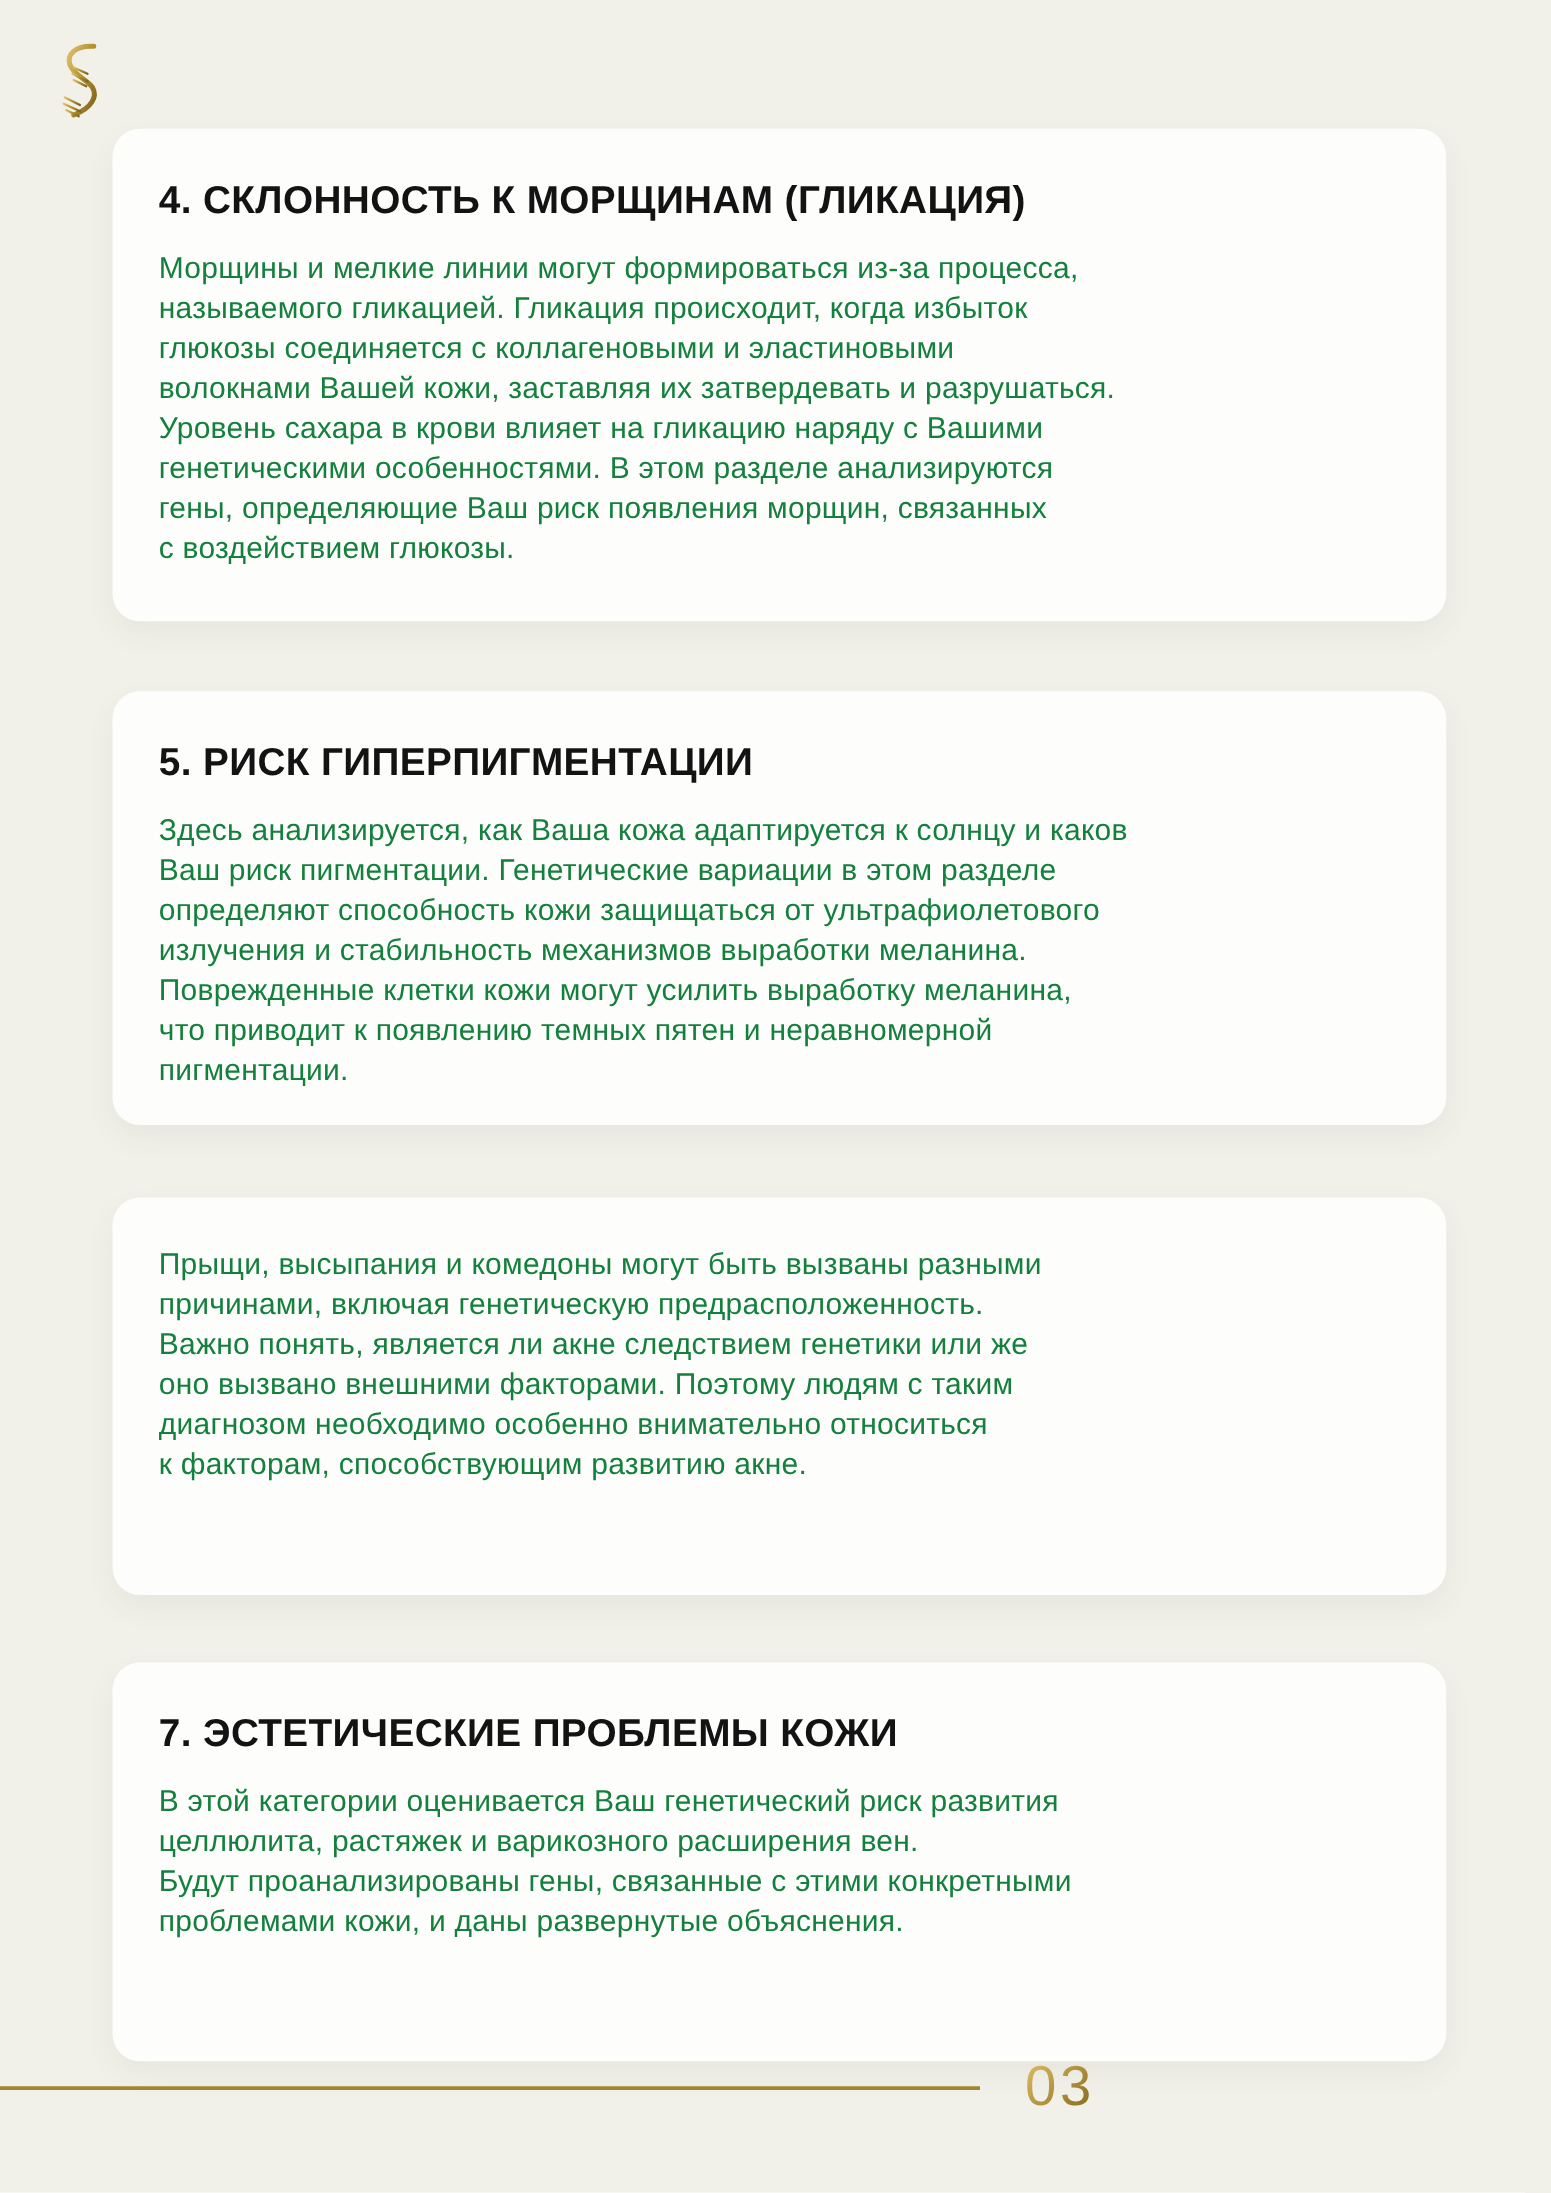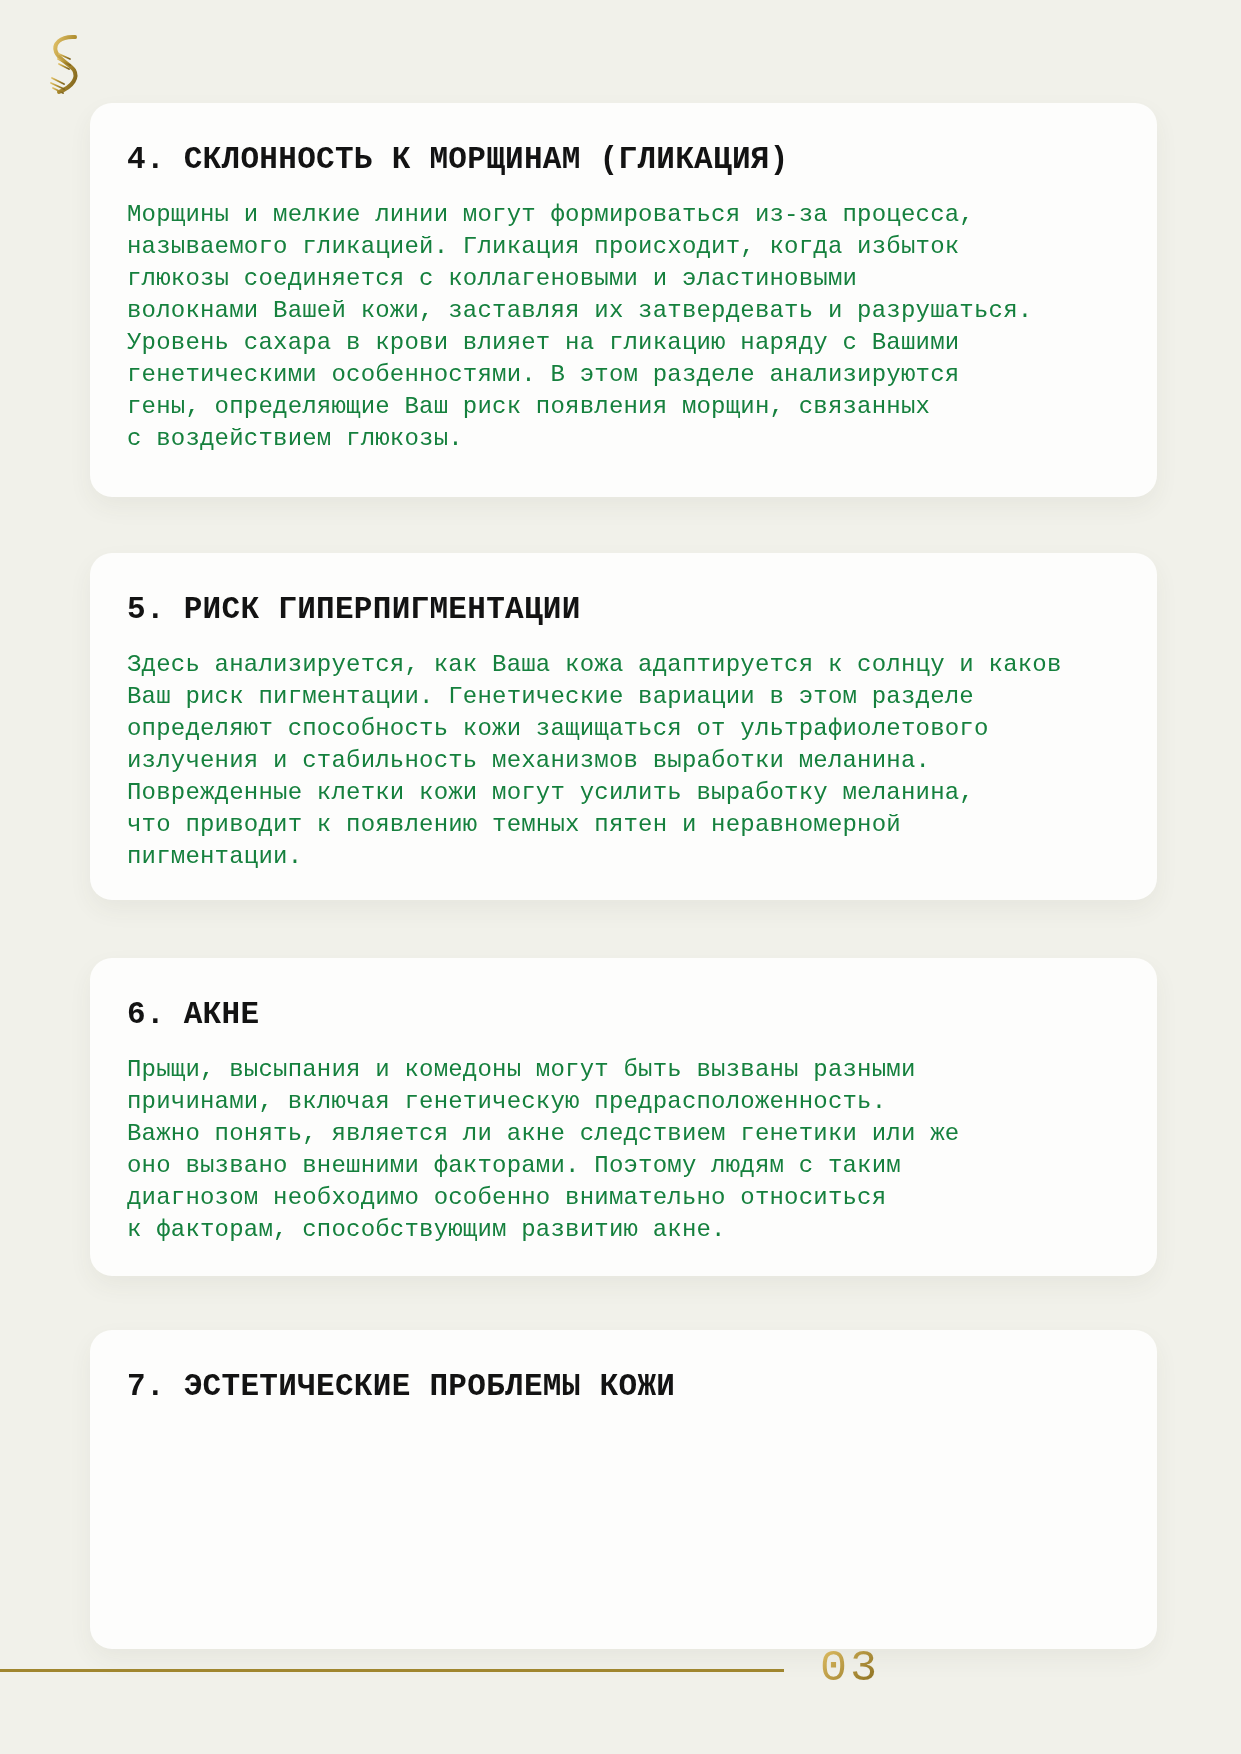--- a/index.html
+++ b/index.html
@@ -4,21 +4,21 @@
 <style>
   html, body {
     margin: 0;
     padding: 0;
   }
   .page {
     position: relative;
     width: 1241px;
     height: 1754px;
     background: #f1f1ea;
-    font-family: Liberation Mono, monospace;
+    font-family: Liberation Sans, sans-serif;
     overflow: hidden;
   }
   .logo {
     position: absolute;
     left: 46px;
     top: 34px;
     width: 40px;
     height: 62px;
   }
   .card {
@@ -116,29 +116,32 @@
     <p>Здесь анализируется, как Ваша кожа адаптируется к солнцу и каков
 Ваш риск пигментации. Генетические вариации в этом разделе
 определяют способность кожи защищаться от ультрафиолетового
 излучения и стабильность механизмов выработки меланина.
 Поврежденные клетки кожи могут усилить выработку меланина,
 что приводит к появлению темных пятен и неравномерной
 пигментации.</p>
   </section>
 
   <section class="card card-3">
-    <h2>6. АКНЕ</h2>
     <p>Прыщи, высыпания и комедоны могут быть вызваны разными
 причинами, включая генетическую предрасположенность.
 Важно понять, является ли акне следствием генетики или же
 оно вызвано внешними факторами. Поэтому людям с таким
 диагнозом необходимо особенно внимательно относиться
 к факторам, способствующим развитию акне.</p>
   </section>
 
   <section class="card card-4">
     <h2>7. ЭСТЕТИЧЕСКИЕ ПРОБЛЕМЫ КОЖИ</h2>
+    <p>В этой категории оценивается Ваш генетический риск развития
+целлюлита, растяжек и варикозного расширения вен.
+Будут проанализированы гены, связанные с этими конкретными
+проблемами кожи, и даны развернутые объяснения.</p>
   </section>
 
   <div class="footer-line"></div>
   <div class="page-number">03</div>
 
 </div>
 
 </body></html>

